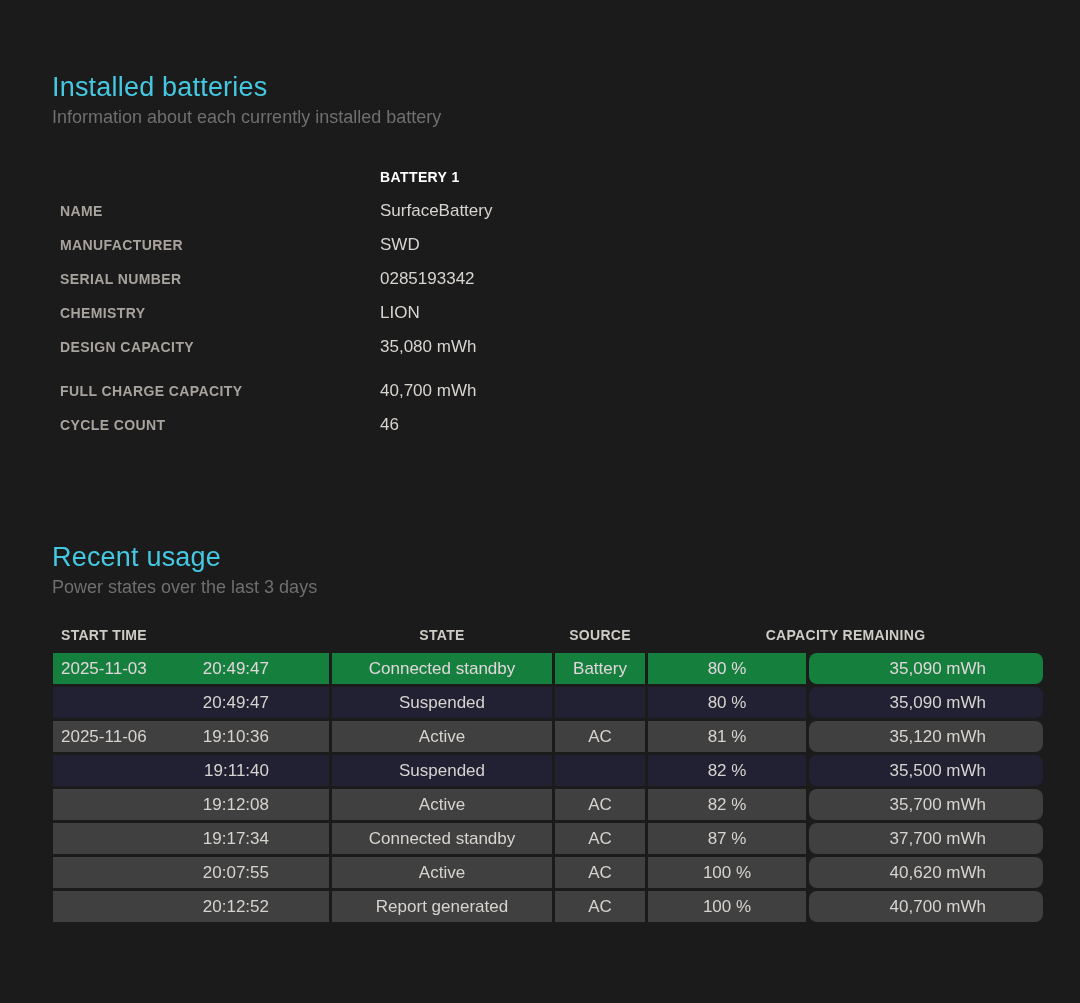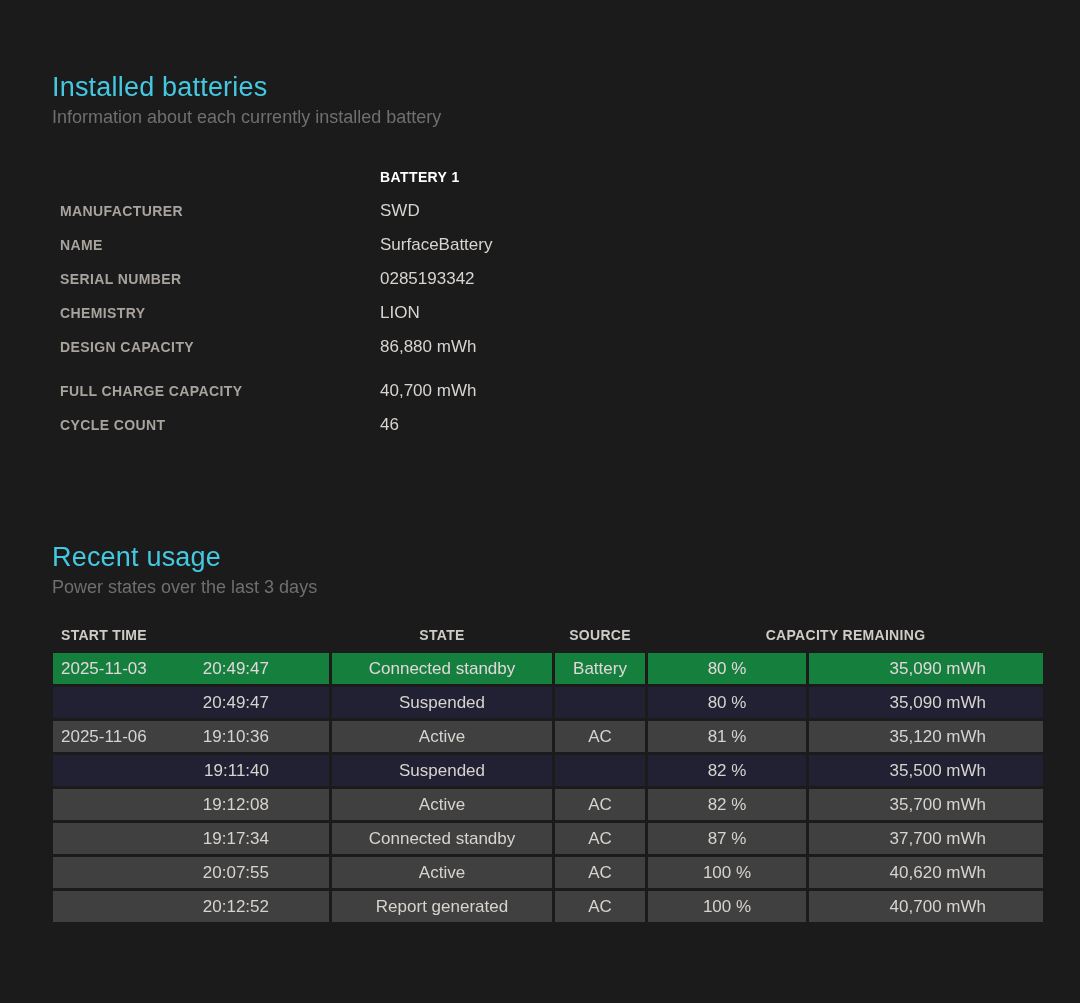--- a/index.html
+++ b/index.html
@@ -67,56 +67,56 @@
     height:31px;
     display:flex;
     align-items:center;
     justify-content:center;
     background:#404040;
     box-sizing:border-box;
   }
   .u-row.hl-battery .u-cell { background:#15803d; color:#e2d6dc; }
   .u-row.hl-suspended .u-cell { background:#222134; }
   .cell-start { justify-content:space-between; padding:0 60px 0 8px; }
-  .cell-mwh { justify-content:flex-end; padding-right:57px; }
+  .cell-mwh { justify-content:flex-end; padding-right:57px;border-radius:8px; }
 </style>
 </head>
 <body>
 
 <div class="page">
 
   <div class="section">
     <h1 class="section-title">Installed batteries</h1>
     <div class="section-subtitle">Information about each currently installed battery</div>
 
     <div class="info-table">
       <div class="info-row">
         <div class="info-label"></div>
         <div class="info-col-header">BATTERY 1</div>
       </div>
       <div id="info-rows">
           <div class="info-row">
+            <div class="info-label">NAME</div>
+            <div class="info-value">SurfaceBattery</div>
+          </div>
+          <div class="info-row">
             <div class="info-label">MANUFACTURER</div>
             <div class="info-value">SWD</div>
           </div>
           <div class="info-row">
-            <div class="info-label">NAME</div>
-            <div class="info-value">SurfaceBattery</div>
-          </div>
-          <div class="info-row">
             <div class="info-label">SERIAL NUMBER</div>
             <div class="info-value">0285193342</div>
           </div>
           <div class="info-row">
             <div class="info-label">CHEMISTRY</div>
             <div class="info-value">LION</div>
           </div>
           <div class="info-row">
             <div class="info-label">DESIGN CAPACITY</div>
-            <div class="info-value">86,880 mWh</div>
+            <div class="info-value">35,080 mWh</div>
           </div>
           <div class="info-row group-gap">
             <div class="info-label">FULL CHARGE CAPACITY</div>
             <div class="info-value">40,700 mWh</div>
           </div>
           <div class="info-row">
             <div class="info-label">CYCLE COUNT</div>
             <div class="info-value">46</div>
           </div>
         </div>

